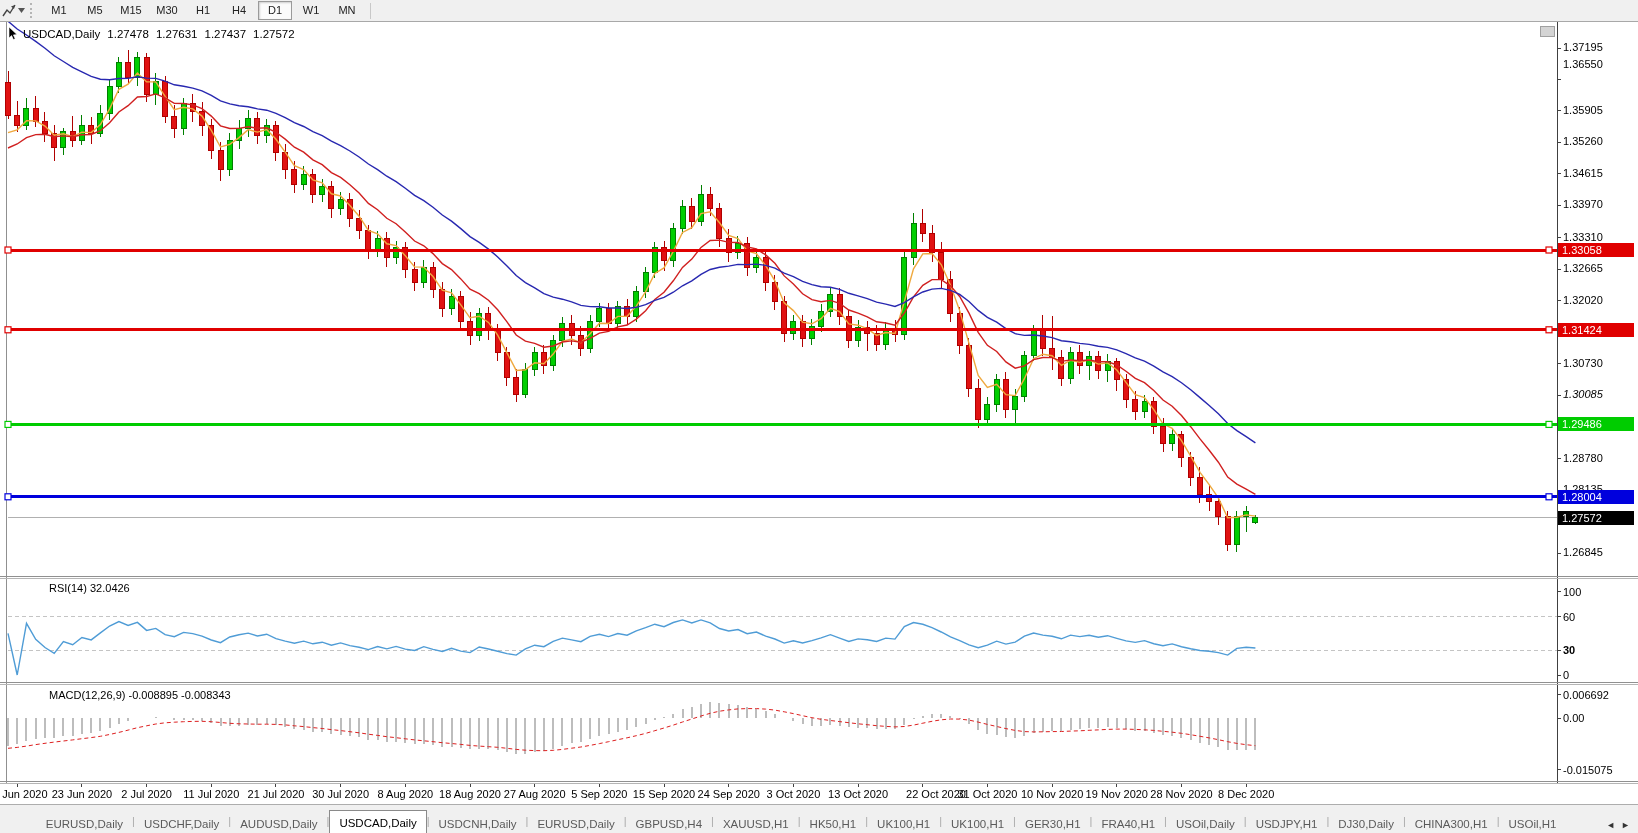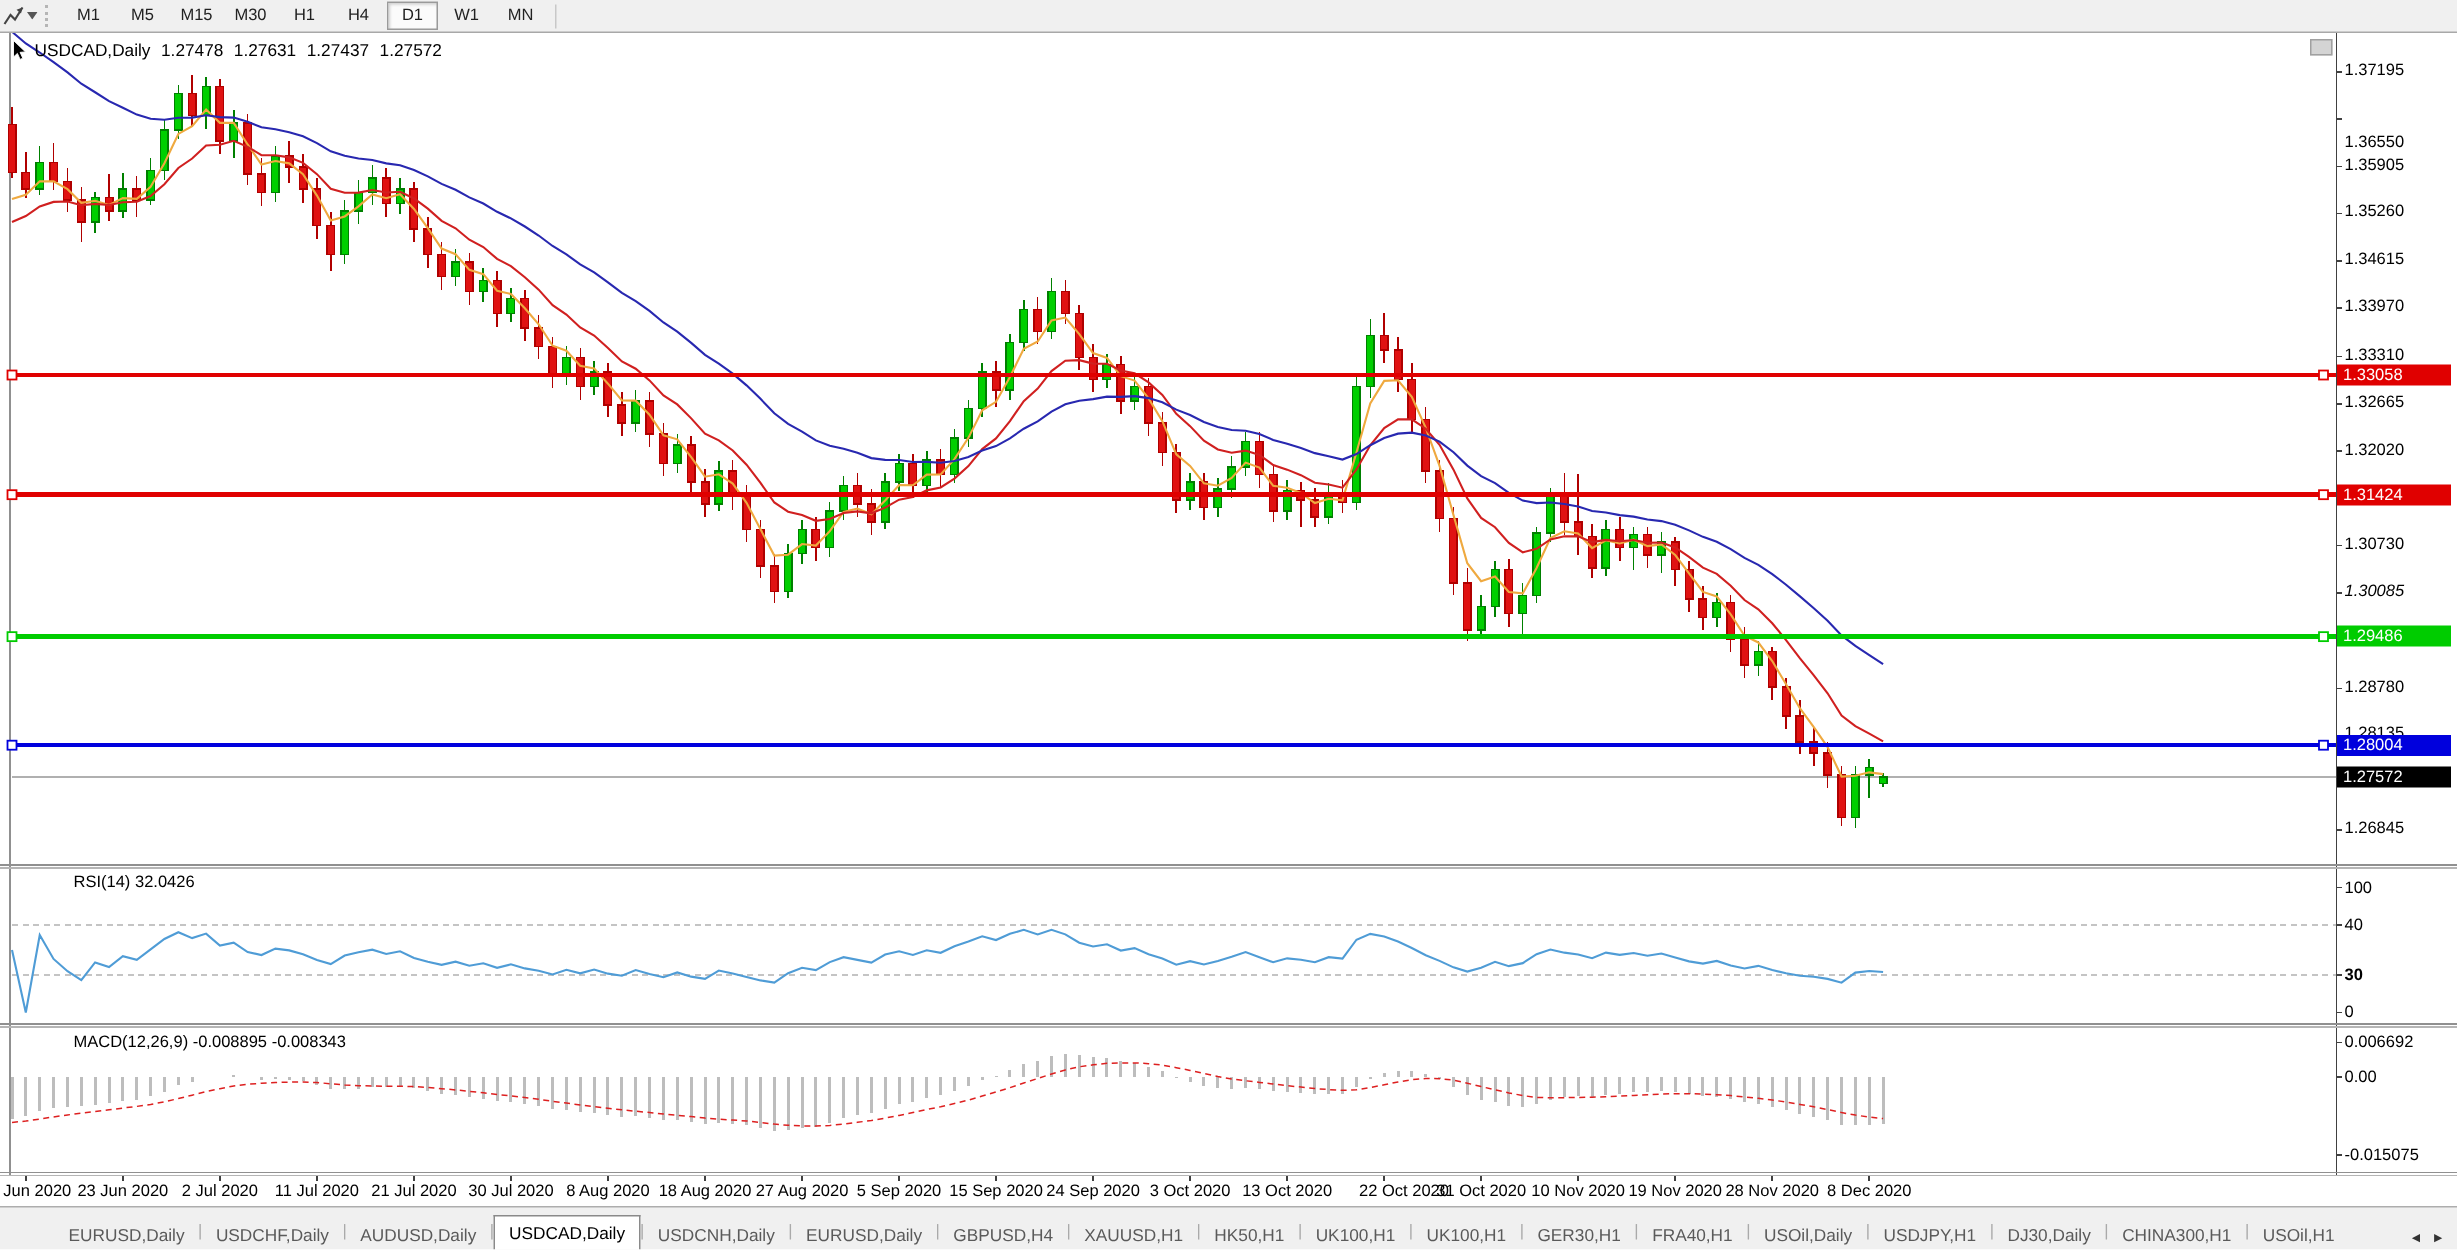--- a/index.html
+++ b/index.html
@@ -586,21 +586,21 @@
 
     <div class="panel-label" style="top:561px">
       <span>RSI(14)</span>&nbsp;<span>32.0426</span>
     </div>
     <div class="panel-label" style="top:668px">
       <span>MACD(12,26,9)</span>&nbsp;<span>-0.008895</span>&nbsp;<span>-0.008343</span>
     </div>
 
     <div id="price-labels">
         <div class="axis-label" style="top: 20px;">1.37195</div>
-        <div class="axis-label" style="top: 68px; text-align: right;">1.36550</div>
+        <div class="axis-label" style="top: 37px; text-align: right;">1.36550</div>
         <div class="axis-label" style="top: 82.9907px;">1.35905</div>
         <div class="axis-label" style="top: 114.486px;">1.35260</div>
         <div class="axis-label" style="top: 145.981px;">1.34615</div>
         <div class="axis-label" style="top: 177.477px;">1.33970</div>
         <div class="axis-label" style="top: 209.705px;">1.33310</div>
         <div class="axis-label" style="top: 241.2px;">1.32665</div>
         <div class="axis-label" style="top: 272.695px;">1.32020</div>
         <div class="axis-label" style="top: 304.191px;">1.31375</div>
         <div class="axis-label" style="top: 335.686px;">1.30730</div>
         <div class="axis-label" style="top: 367.181px; font-style: italic;">1.30085</div>
@@ -610,21 +610,21 @@
         <div class="axis-label" style="top: 493.895px;">1.27490</div>
         <div class="axis-label" style="top: 525.39px;">1.26845</div>
         <div class="level-tag" style="top: 222.01px; background: rgb(224, 0, 0);">1.33058</div>
         <div class="level-tag" style="top: 301.798px; background: rgb(224, 0, 0);">1.31424</div>
         <div class="level-tag" style="top: 396.43px; background: rgb(0, 204, 0);">1.29486</div>
         <div class="level-tag" style="top: 468.797px; background: rgb(0, 0, 221);">1.28004</div>
         <div class="level-tag" style="top: 489.891px; background: rgb(0, 0, 0);">1.27572</div>
       </div>
     <div id="sub-labels">
         <div class="axis-label" style="top: 564.67px;">100</div>
-        <div class="axis-label" style="top: 589.669px;">40</div>
+        <div class="axis-label" style="top: 589.669px;">60</div>
         <div class="axis-label" style="top: 623.001px; font-weight: bold;">30</div>
         <div class="axis-label" style="top: 648px;">0</div>
         <div class="axis-label" style="top: 667.98px;">0.006692</div>
         <div class="axis-label" style="top: 691px;">0.00</div>
         <div class="axis-label" style="top: 742.858px;">-0.015075</div>
       </div>
     <div id="date-labels">
         <div class="date-label" style="top: 767px; left: 17.24px;">13 Jun 2020</div>
         <div class="date-label" style="top: 767px; left: 81.92px;">23 Jun 2020</div>
         <div class="date-label" style="top: 767px; left: 146.6px;">2 Jul 2020</div>

